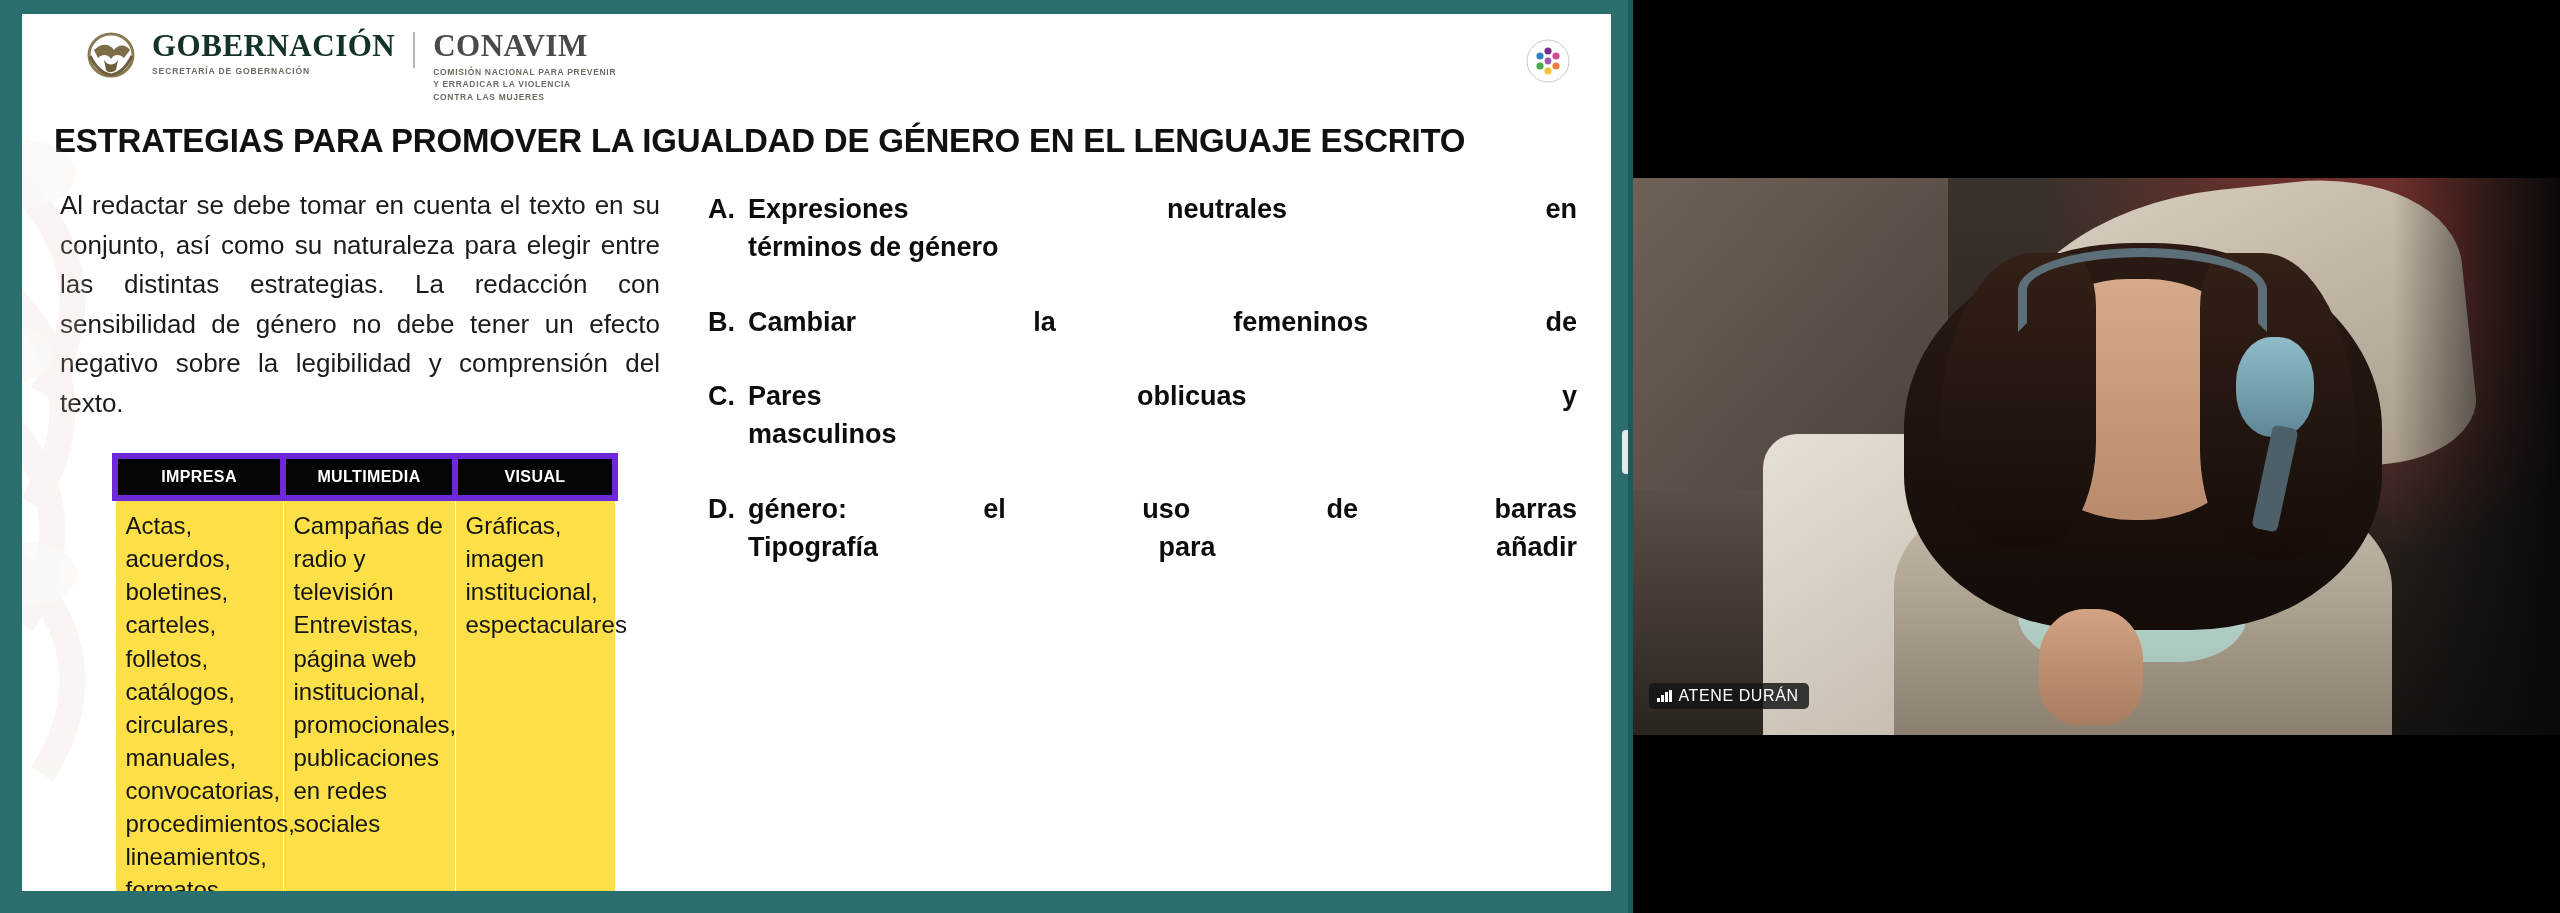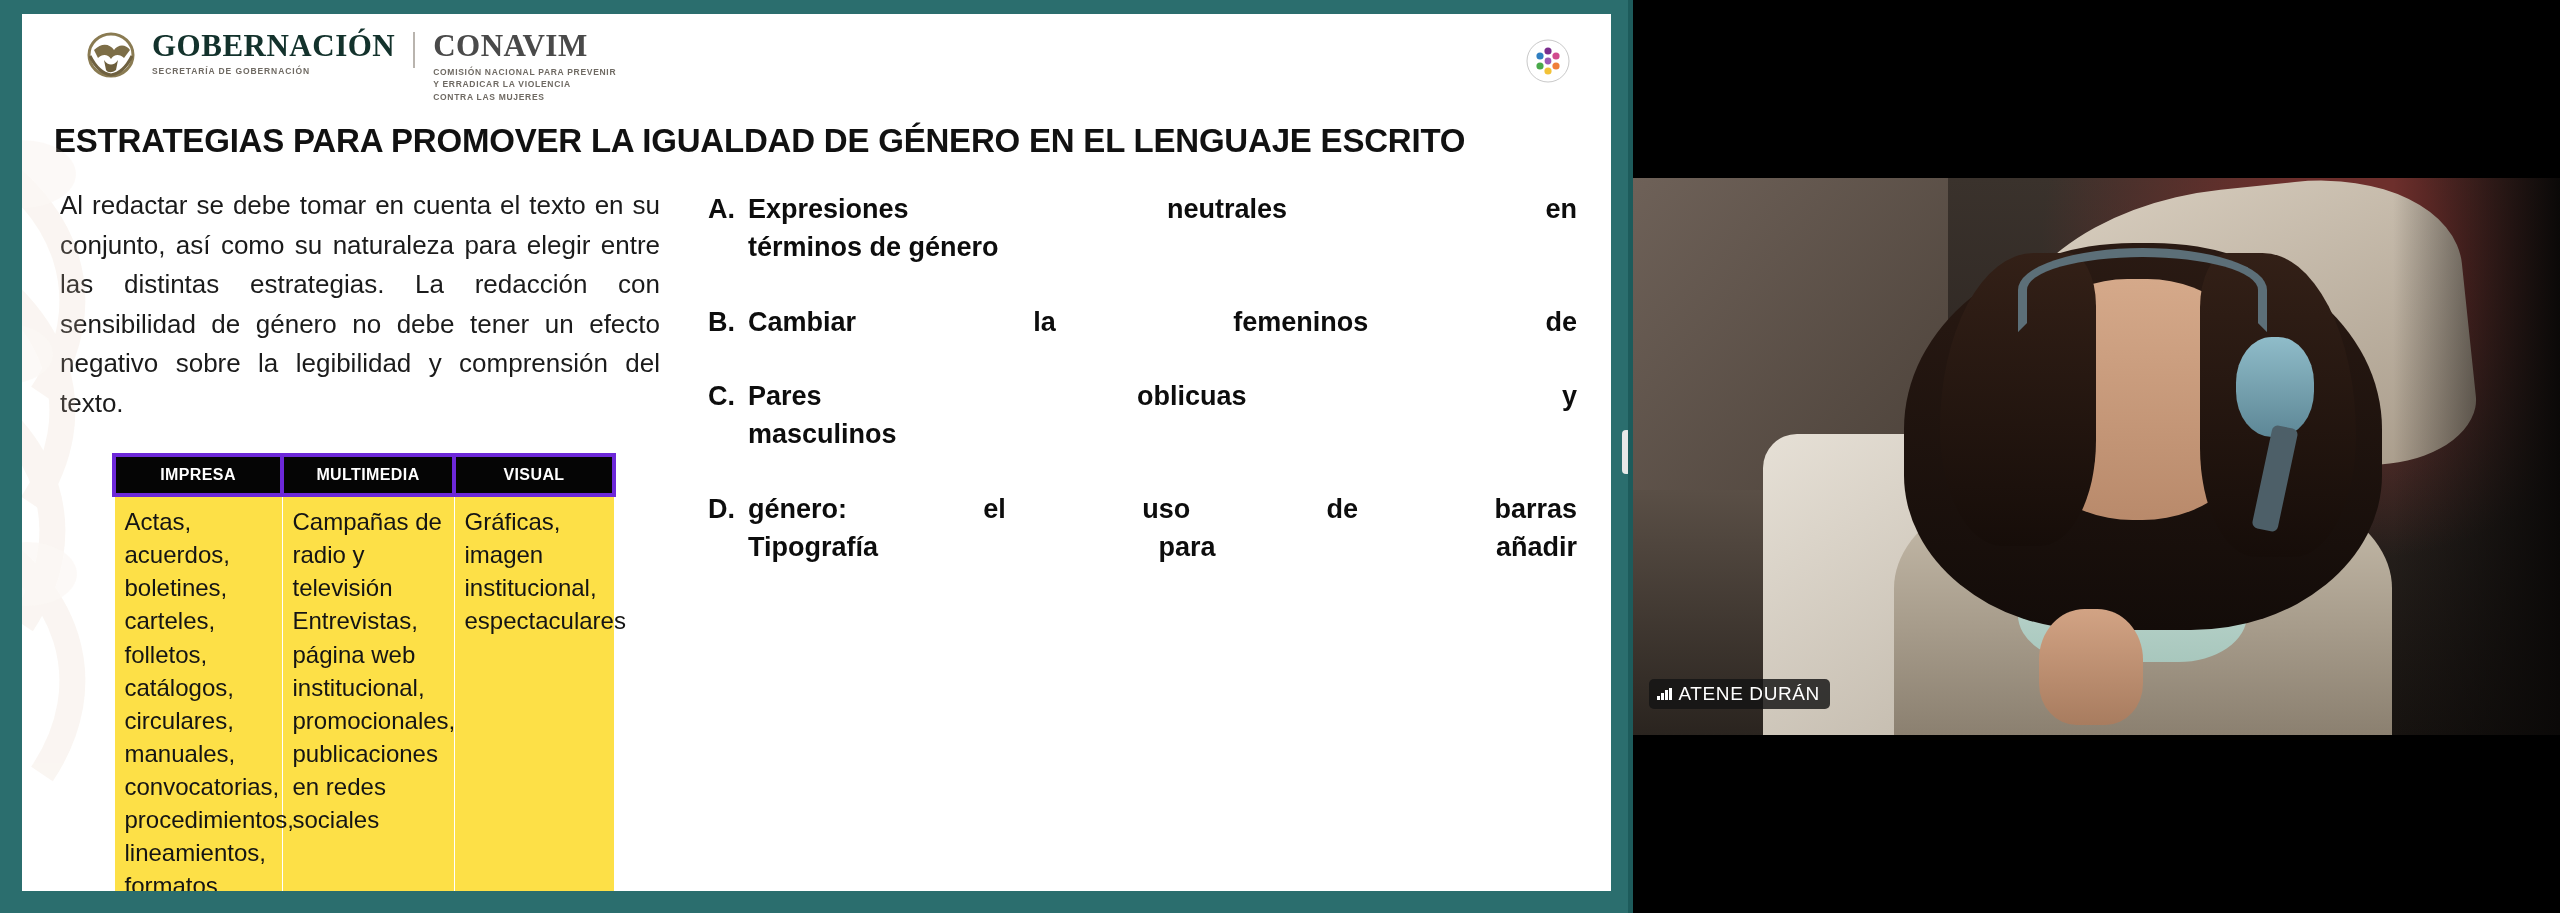--- a/index.html
+++ b/index.html
@@ -168,21 +168,21 @@
     table-layout: fixed;
   }
   .media-table th {
     background: #050505;
     color: #ffffff;
     font-size: 16px;
     font-weight: 700;
     letter-spacing: 0.4px;
     padding: 9px 4px;
     text-align: center;
-    border: 4px solid #6d28d9;
+    border: 6px solid #6d28d9;
   }
   .media-table td {
     background: #fde047;
     color: #141414;
     font-size: 24px;
     line-height: 1.38;
     padding: 8px 10px 14px 10px;
     vertical-align: top;
     border: 1px solid #ffffff;
   }
@@ -379,21 +379,21 @@
     bottom: 26px;
     display: flex;
     align-items: center;
     gap: 7px;
     background: rgba(20,20,20,0.82);
     border-radius: 5px;
     padding: 4px 10px 4px 8px;
   }
   .name-badge .label {
     color: #ffffff;
-    font-size: 19px;
+    font-size: 16px;
     letter-spacing: 0.6px;
     white-space: nowrap;
   }
   .bars { display: flex; align-items: flex-end; gap: 1.5px; height: 12px; }
   .bars i { display: block; width: 2.5px; background: #ffffff; }
   .bars i:nth-child(1) { height: 4px; }
   .bars i:nth-child(2) { height: 7px; }
   .bars i:nth-child(3) { height: 10px; }
   .bars i:nth-child(4) { height: 12px; }
 

